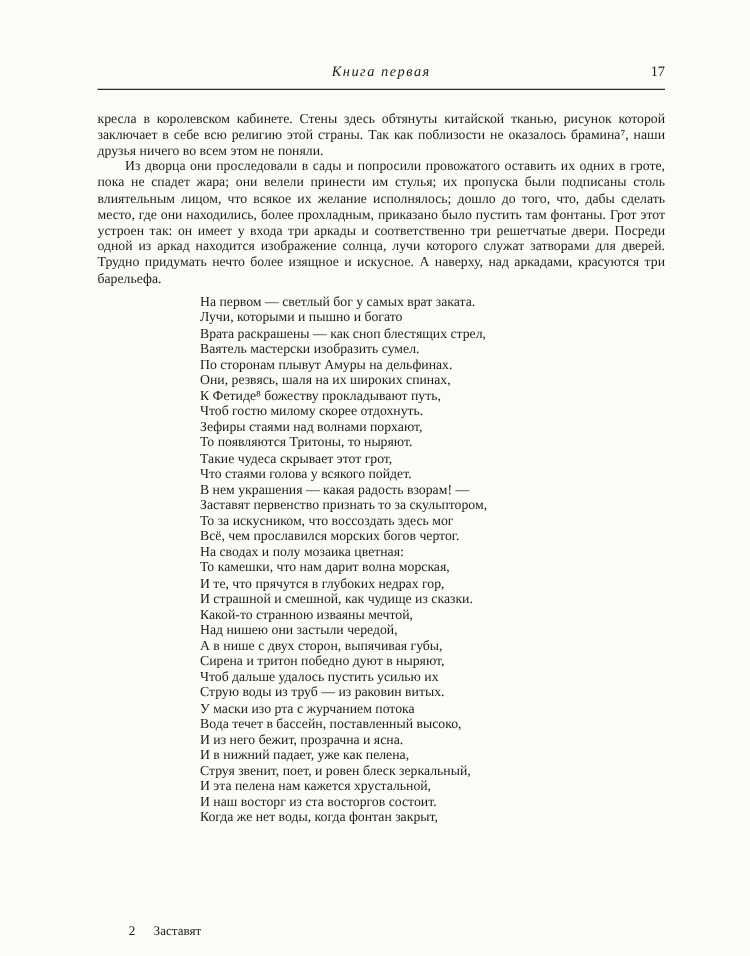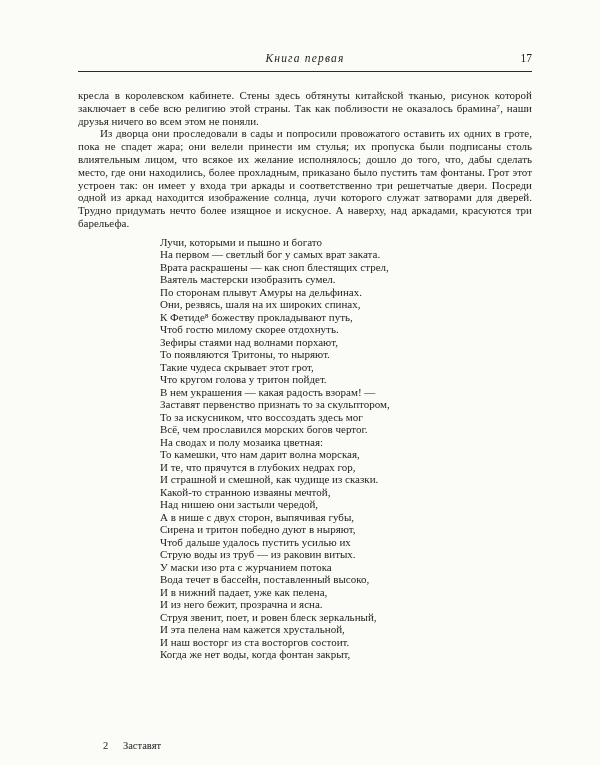--- a/index.html
+++ b/index.html
@@ -85,50 +85,50 @@
     <div class="page-number">17</div>
   </div>
 
   <hr class="header-rule">
 
   <div class="body-text">
     <p class="para no-indent">кресла в королевском кабинете. Стены здесь обтянуты китайской тканью, рисунок которой заключает в себе всю религию этой страны. Так как поблизости не оказалось брамина⁷, наши друзья ничего во всем этом не поняли.</p>
     <p class="para">Из дворца они проследовали в сады и попросили провожатого оставить их одних в гроте, пока не спадет жара; они велели принести им стулья; их пропуска были подписаны столь влиятельным лицом, что всякое их желание исполнялось; дошло до того, что, дабы сделать место, где они находились, более прохладным, приказано было пустить там фонтаны. Грот этот устроен так: он имеет у входа три аркады и соответственно три решетчатые двери. Посреди одной из аркад находится изображение солнца, лучи которого служат затворами для дверей. Трудно придумать нечто более изящное и искусное. А наверху, над аркадами, красуются три барельефа.</p>
 
     <div class="verse">
+      <div class="verse-line">На первом — светлый бог у самых врат заката.</div>
       <div class="verse-line">Лучи, которыми и пышно и богато</div>
-      <div class="verse-line">На первом — светлый бог у самых врат заката.</div>
       <div class="verse-line">Врата раскрашены — как сноп блестящих стрел,</div>
       <div class="verse-line">Ваятель мастерски изобразить сумел.</div>
       <div class="verse-line">По сторонам плывут Амуры на дельфинах.</div>
       <div class="verse-line">Они, резвясь, шаля на их широких спинах,</div>
       <div class="verse-line">К Фетиде⁸ божеству прокладывают путь,</div>
       <div class="verse-line">Чтоб гостю милому скорее отдохнуть.</div>
       <div class="verse-line">Зефиры стаями над волнами порхают,</div>
       <div class="verse-line">То появляются Тритоны, то ныряют.</div>
       <div class="verse-line">Такие чудеса скрывает этот грот,</div>
-      <div class="verse-line">Что кругом голова у тритон пойдет.</div>
+      <div class="verse-line">Что стаями голова у всякого пойдет.</div>
       <div class="verse-line">В нем украшения — какая радость взорам! —</div>
       <div class="verse-line">Заставят первенство признать то за скульптором,</div>
       <div class="verse-line">То за искусником, что воссоздать здесь мог</div>
       <div class="verse-line">Всё, чем прославился морских богов чертог.</div>
       <div class="verse-line">На сводах и полу мозаика цветная:</div>
       <div class="verse-line">То камешки, что нам дарит волна морская,</div>
       <div class="verse-line">И те, что прячутся в глубоких недрах гор,</div>
       <div class="verse-line">И страшной и смешной, как чудище из сказки.</div>
       <div class="verse-line">Какой-то странною изваяны мечтой,</div>
       <div class="verse-line">Над нишею они застыли чередой,</div>
       <div class="verse-line">А в нише с двух сторон, выпячивая губы,</div>
       <div class="verse-line">Сирена и тритон победно дуют в ныряют,</div>
       <div class="verse-line">Чтоб дальше удалось пустить усилью их</div>
       <div class="verse-line">Струю воды из труб — из раковин витых.</div>
       <div class="verse-line">У маски изо рта с журчанием потока</div>
       <div class="verse-line">Вода течет в бассейн, поставленный высоко,</div>
+      <div class="verse-line">И из него бежит, прозрачна и ясна.</div>
       <div class="verse-line">И в нижний падает, уже как пелена,</div>
-      <div class="verse-line">И из него бежит, прозрачна и ясна.</div>
       <div class="verse-line">Струя звенит, поет, и ровен блеск зеркальный,</div>
       <div class="verse-line">И эта пелена нам кажется хрустальной,</div>
       <div class="verse-line">И наш восторг из ста восторгов состоит.</div>
       <div class="verse-line">Когда же нет воды, когда фонтан закрыт,</div>
     </div>
   </div>
 
   <div class="footer">
     <span class="sig-mark">2</span>
     <span class="sig-title">Заставят</span>

